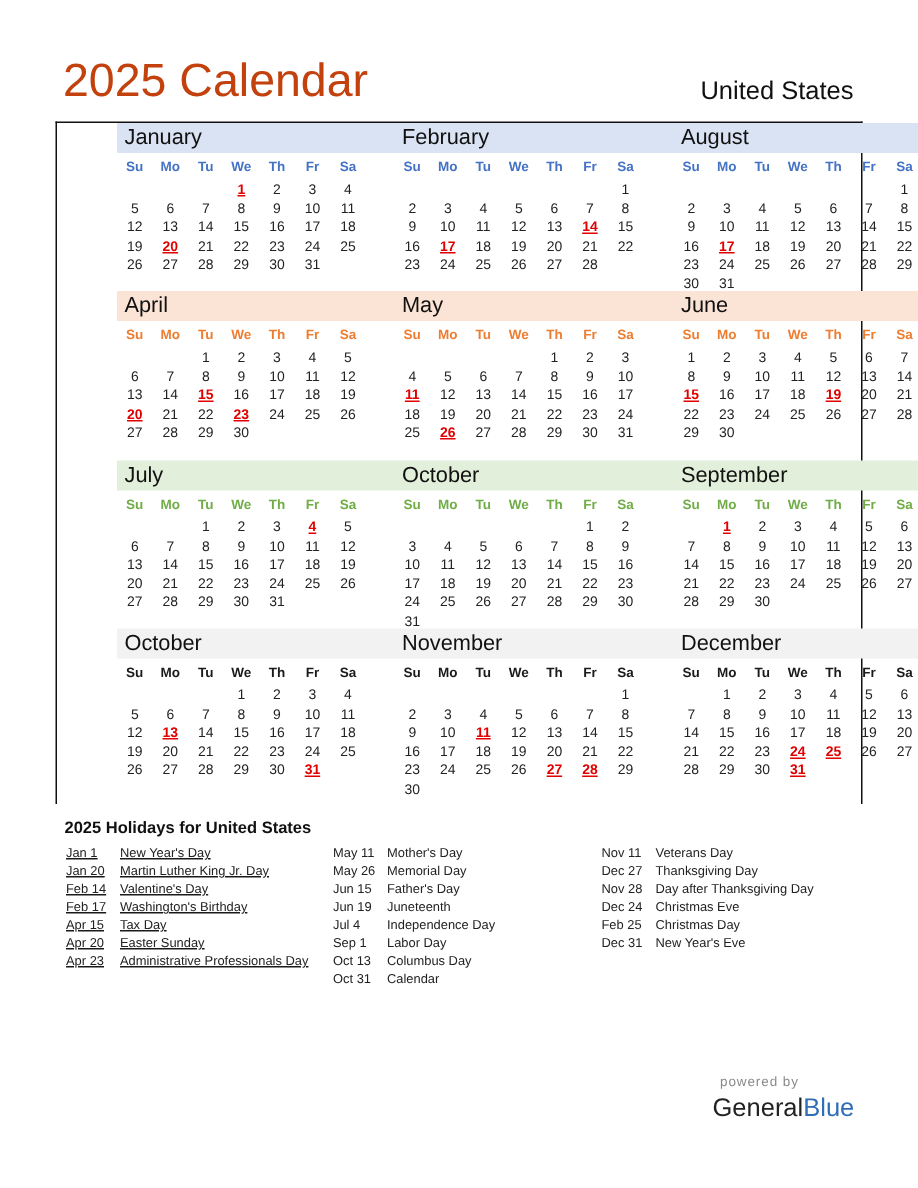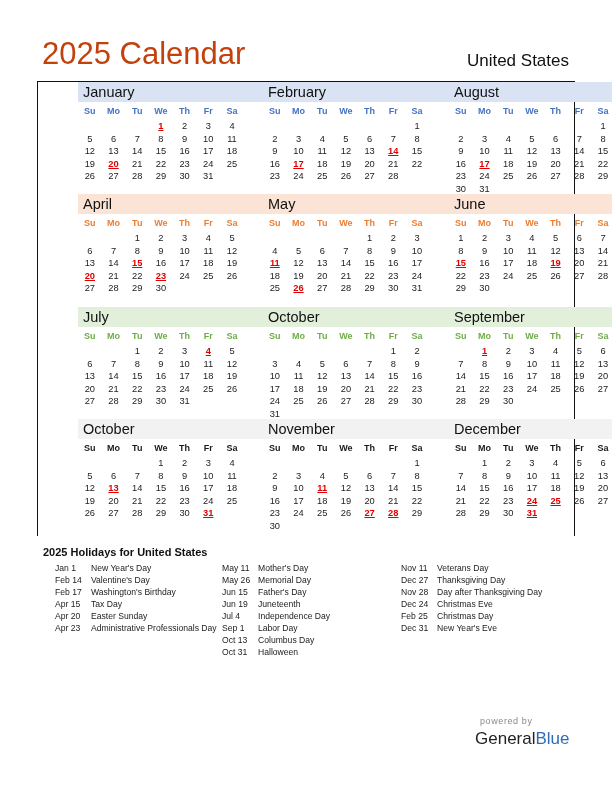--- a/index.html
+++ b/index.html
@@ -777,26 +777,30 @@
             <span></span>
             <span></span>
           </div>
         </div>
       </div>
     </div>
   </div>
 
 <div class="hol-title">2025 Holidays for United States</div>
 <div id="hol-cols">
-    <div class="hol-col" style="left: 55px;">
+    <div class="hol-col" style="left: 44px; text-decoration: underline;">
       <div class="hol-row">
         <span class="hol-date">Jan 1</span>
         <span>New Year's Day</span>
       </div>
       <div class="hol-row">
+        <span class="hol-date">Jan 20</span>
+        <span>Martin Luther King Jr. Day</span>
+      </div>
+      <div class="hol-row">
         <span class="hol-date">Feb 14</span>
         <span>Valentine's Day</span>
       </div>
       <div class="hol-row">
         <span class="hol-date">Feb 17</span>
         <span>Washington's Birthday</span>
       </div>
       <div class="hol-row">
         <span class="hol-date">Apr 15</span>
         <span>Tax Day</span>
@@ -834,21 +838,21 @@
       <div class="hol-row">
         <span class="hol-date">Sep 1</span>
         <span>Labor Day</span>
       </div>
       <div class="hol-row">
         <span class="hol-date">Oct 13</span>
         <span>Columbus Day</span>
       </div>
       <div class="hol-row">
         <span class="hol-date">Oct 31</span>
-        <span>Halloween</span>
+        <span>Calendar</span>
       </div>
     </div>
     <div class="hol-col" style="left: 401px;">
       <div class="hol-row">
         <span class="hol-date">Nov 11</span>
         <span>Veterans Day</span>
       </div>
       <div class="hol-row">
         <span class="hol-date">Dec 27</span>
         <span>Thanksgiving Day</span>

